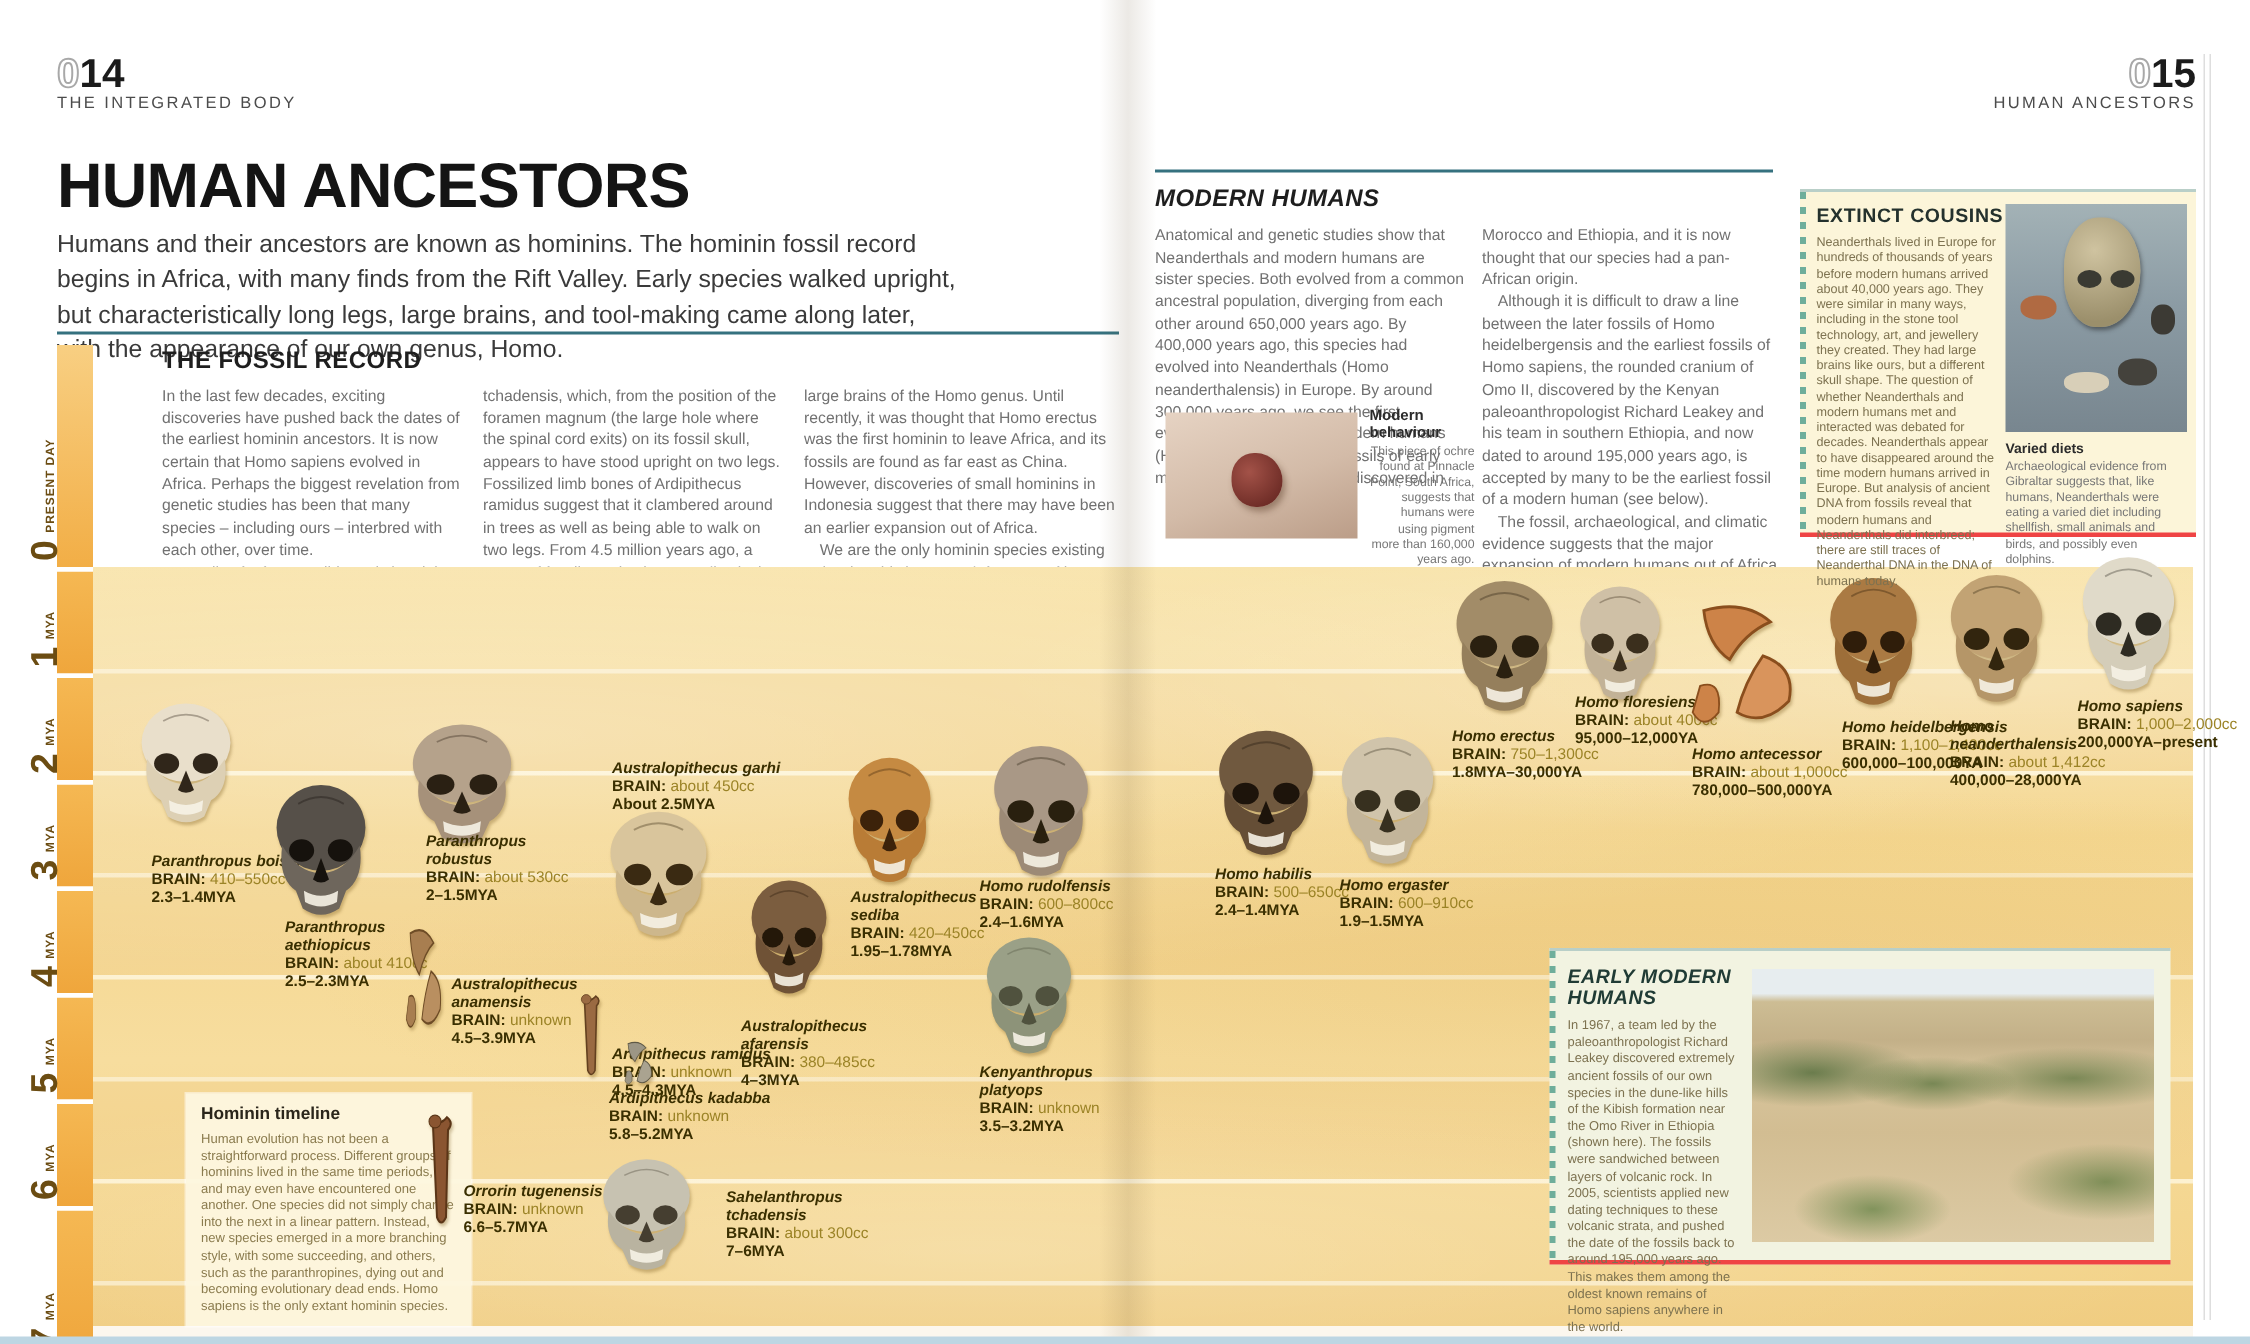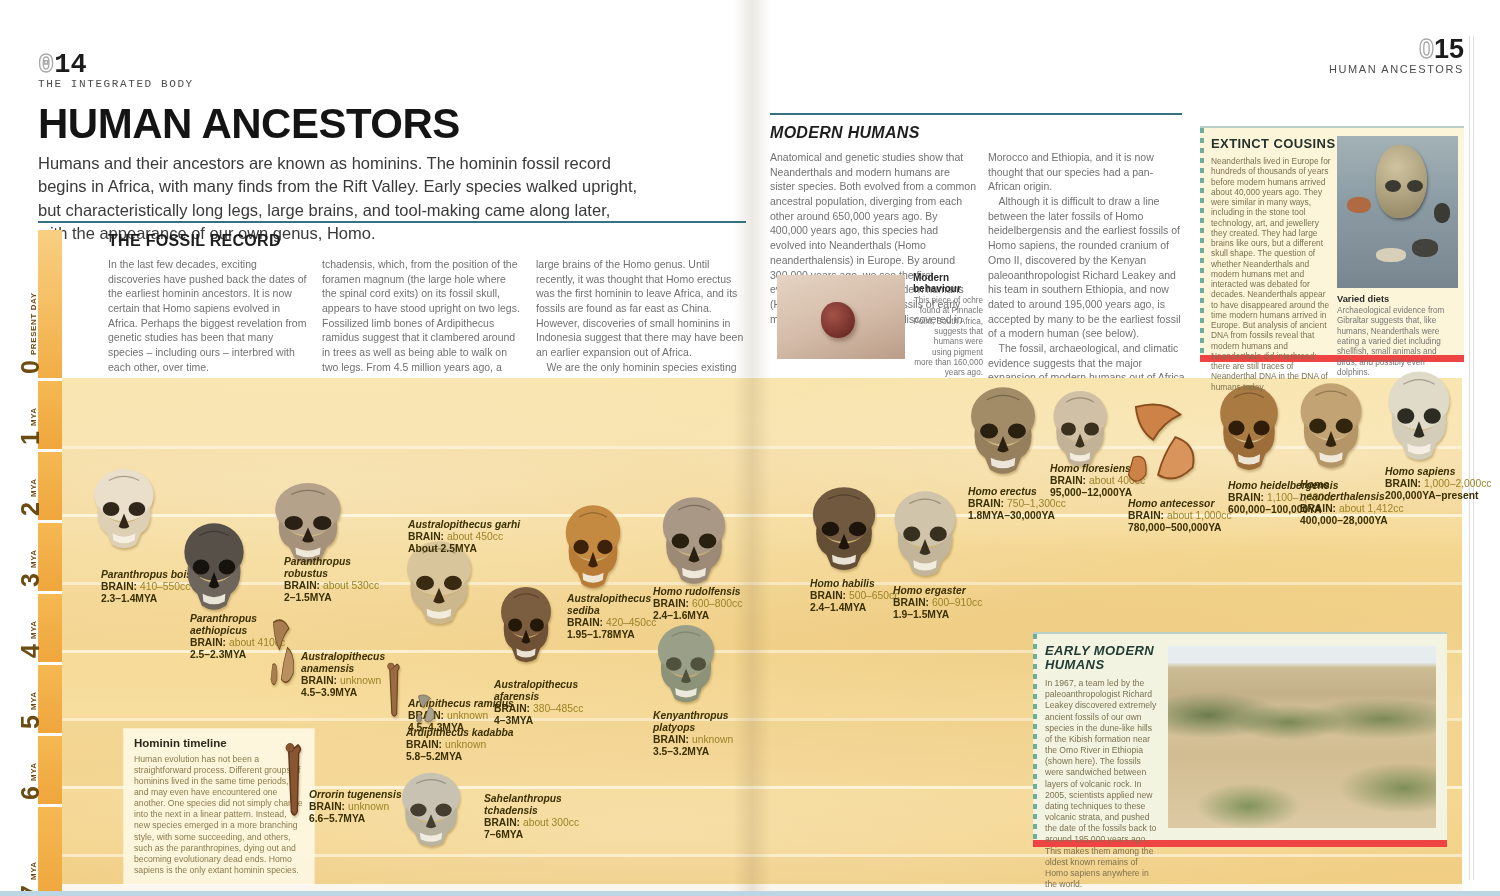--- a/index.html
+++ b/index.html
@@ -49,21 +49,21 @@
   .sp .bl b{color:#3a2f00;}
   .sp .bv{color:#9b8326;}
   .sp .dates{display:block;font-weight:bold;color:#3a2f00;}
 
   
   .notebox{background:rgba(253,247,223,0.95);padding:7px 10px 8px;z-index:2;
     font-size:8.7px;line-height:1.28;color:#8a7b4e;box-shadow:0 0 0 1px rgba(255,255,255,0.5);margin-left:36px;}
   .notebox h4{margin:0 0 3px;font-size:11.5px;color:#2b261b;}
 
   
-  .sidebox{background:#fcf5d9;border-top:2px solid #b9cfc8;border-bottom:7px solid #ef4444;z-index:4;}
+  .sidebox{background:#fcf5d9;border-top:2px solid #b9cfc8;border-bottom:3px solid #ef4444;z-index:4;}
   .sidebox::before{content:'';position:absolute;left:0;top:0;bottom:0;width:4px;
     background:repeating-linear-gradient(180deg,#6fae9b 0 5px,rgba(111,174,155,0) 5px 10px);}
   .sidebox .box-title{font-size:13px;font-weight:bold;color:#24312d;letter-spacing:0.4px;}
   .box-body{font-size:8.4px;line-height:1.22;color:#7d7250;}
   .cap-title{font-size:9.3px;font-weight:bold;color:#2b2b2b;}
   .cap-text{font-size:8.2px;line-height:1.26;color:#767676;}
   .embox{background:#f2f3e1;}
   .embox .box-title{color:#203b35;font-style:italic;}
 
   
@@ -90,21 +90,21 @@
   #gutter{left:733px;top:0;width:38px;height:896px;z-index:6;pointer-events:none;
     background:linear-gradient(90deg,rgba(0,0,0,0) 0%,rgba(96,74,40,0.12) 50%,rgba(0,0,0,0) 100%);}
   .page-edge{top:36px;bottom:16px;width:1px;background:#dedede;z-index:0;}
   #bottom-strip{left:0;right:0;bottom:0;height:5px;background:#bdd6e3;z-index:7;}
 </style>
 </head>
 <body>
 
 <div id="book">
 
-  <div class="abs" style="left:38px;top:50px;font-family:Liberation Mono, monospace;">
+  <div class="abs" style="left:38px;top:34px;">
     <div><span class="hdr-zero hdr-num">0</span><span class="hdr-num">14</span></div>
     <div class="hdr-sec">THE INTEGRATED BODY</div>
   </div>
 
   <div class="abs" style="right:36px;top:34px;text-align:right;">
     <div><span class="hdr-zero hdr-num">0</span><span class="hdr-num">15</span></div>
     <div class="hdr-sec">HUMAN ANCESTORS</div>
   </div>
 
   <div class="abs main-title" style="left:38px;top:100px;">HUMAN ANCESTORS</div>
@@ -249,21 +249,21 @@
       <div class="sp" style="left: 284px; top: 556px; width: 110px;"><i>Paranthropus robustus</i><span class="bl"><b>BRAIN:</b> <span class="bv">about 530cc</span></span><b class="dates">2–1.5MYA</b></div>
       <div class="skull" style="left: 398px; top: 538px; width: 82px; height: 90px;"><svg viewBox="0 0 100 112" width="100%" height="100%" preserveAspectRatio="none">
           <ellipse cx="50" cy="38" rx="39" ry="34" fill="#d9c59c"></ellipse>
           <path d="M16 52 Q12 78 28 88 L34 102 Q50 112 66 102 L72 88 Q88 78 84 52 Q70 74 50 74 Q30 74 16 52 Z" fill="#cdb78c"></path>
           <ellipse cx="33" cy="56" rx="11" ry="9" fill="#3a2a12"></ellipse>
           <ellipse cx="67" cy="56" rx="11" ry="9" fill="#3a2a12"></ellipse>
           <path d="M50 62 L43 79 Q50 84 57 79 Z" fill="#3a2a12"></path>
           <path d="M35 88 Q50 96 65 88 L64 97 Q50 104 36 97 Z" fill="#f6f2e6" opacity="0.9"></path>
           <path d="M30 19 Q50 8 70 19" stroke="#3a2a12" stroke-width="1.5" fill="none" opacity="0.35"></path>
         </svg></div>
-      <div class="sp" style="left: 408px; top: 519px; width: 165px;"><i>Australopithecus garhi</i><span class="bl"><b>BRAIN:</b> <span class="bv">about 450cc</span></span><b class="dates">About 2.5MYA</b></div>
+      <div class="sp" style="left: 408px; top: 507px; width: 165px;"><i>Australopithecus garhi</i><span class="bl"><b>BRAIN:</b> <span class="bv">about 450cc</span></span><b class="dates">About 2.5MYA</b></div>
       <div class="skull" style="left: 386px; top: 662px; width: 16px; height: 58px;"><svg viewBox="0 0 30 110" width="100%" height="100%" preserveAspectRatio="none">
           <path d="M9 8 Q2 2 7 12 L11 98 Q15 108 20 98 L22 16 Q28 9 21 4 Q15 11 9 8 Z" fill="#9a6a42" stroke="#63401f" stroke-width="2"></path>
           <circle cx="9" cy="8" r="6" fill="#9a6a42" stroke="#63401f" stroke-width="1"></circle>
         </svg></div>
       <div class="sp" style="left: 408px; top: 698px; width: 110px;"><i>Ardipithecus ramidus</i><span class="bl"><b>BRAIN:</b> <span class="bv">unknown</span></span><b class="dates">4.5–4.3MYA</b></div>
       <div class="skull" style="left: 270px; top: 618px; width: 26px; height: 74px;"><svg viewBox="0 0 60 70" width="100%" height="100%" preserveAspectRatio="none">
           <path d="M8 4 Q30 -2 44 10 Q30 16 22 30 Q10 22 8 4 Z" fill="#a87e50" stroke="#6e4c26" stroke-width="1.5"></path>
           <path d="M40 28 Q58 34 54 52 Q40 66 26 58 Q30 42 40 28 Z" fill="#b98f60" stroke="#6e4c26" stroke-width="1.5"></path>
           <path d="M6 44 Q18 40 16 58 Q8 68 2 58 Z" fill="#a87e50" stroke="#6e4c26" stroke-width="1"></path>
         </svg></div>

